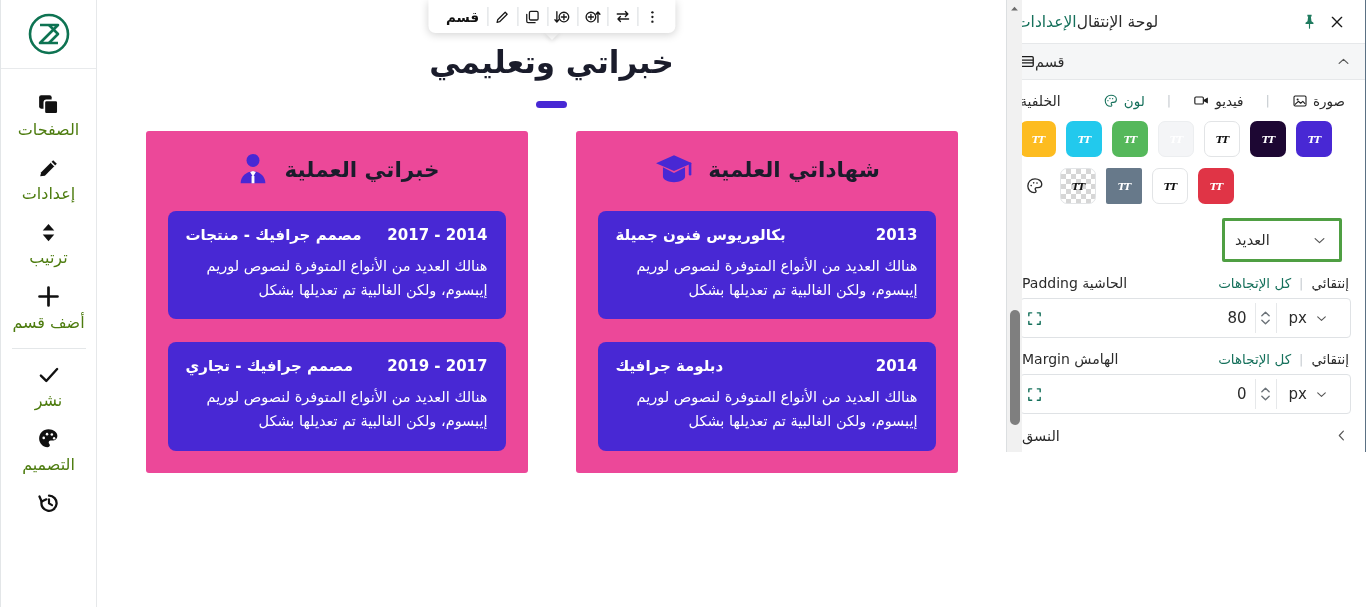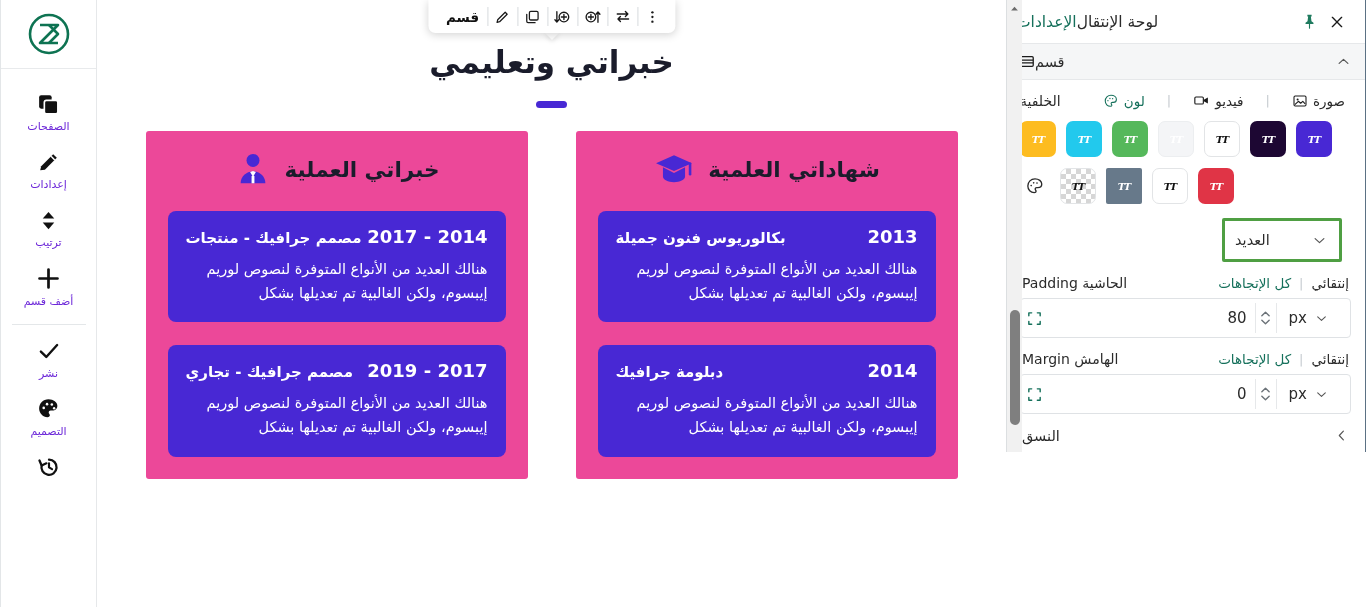--- a/index.html
+++ b/index.html
@@ -23,21 +23,21 @@
     height: 69px; width: 100%;
     display: flex; align-items: center; justify-content: center;
     border-bottom: 1px solid #e8eaec;
   }
   .rail-items { display: flex; flex-direction: column; align-items: center; width: 100%; padding-top: 13px; }
   .rail-item {
     width: 100%; display: flex; flex-direction: column; align-items: center;
     gap: 3px; padding: 9px 0 7px; cursor: pointer;
   }
   .rail-item .ico { height: 26px; display: flex; align-items: center; justify-content: center; }
-  .rail-label { font-size: 11px; color: #6d28d9; line-height: 1.2; }
+  .rail-label { font-size: 16px; color: #4d7c0f; line-height: 1.2; }
   .rail-sep { width: 74px; height: 1px; background: #e4e7e9; margin: 9px 0 4px; }
 
   
   .canvas {
     flex: 1 1 auto; height: 607px; background: #ffffff;
     position: relative; overflow: hidden;
     border-left: 1px solid #e6e8ea;
   }
   .float-toolbar {
     position: absolute; top: 0; left: 50%; transform: translateX(-50%);
@@ -81,21 +81,21 @@
   }
   .col-head-text { font-size: 21.5px; font-weight: 700; color: #1a1c2b; }
   .card {
     background: #4828d4; border-radius: 8px; color: #fff;
     padding: 15px 18px 17px; margin-top: 23px;
   }
   .card-row {
     display: flex; flex-direction: row-reverse; justify-content: space-between; align-items: baseline;
   }
   .card-title { font-size: 15px; font-weight: 700; }
-  .card-date { font-size: 18px; font-weight: 700; }
+  .card-date { font-size: 15px; font-weight: 700; }
   .card-body { font-size: 14.5px; line-height: 1.63; margin-top: 11px; text-align: right; }
 
   
   .panel {
     width: 360px; flex: 0 0 360px; height: 452px; background: #ffffff;
     border-right: 1px solid #5b7184; position: relative; overflow: hidden;
   }
   .panel-head {
     height: 44px; display: flex; flex-direction: row-reverse; align-items: center;
     padding: 0 14px 0 10px; border-bottom: 1px solid #e6e8ea; background: #fff;

